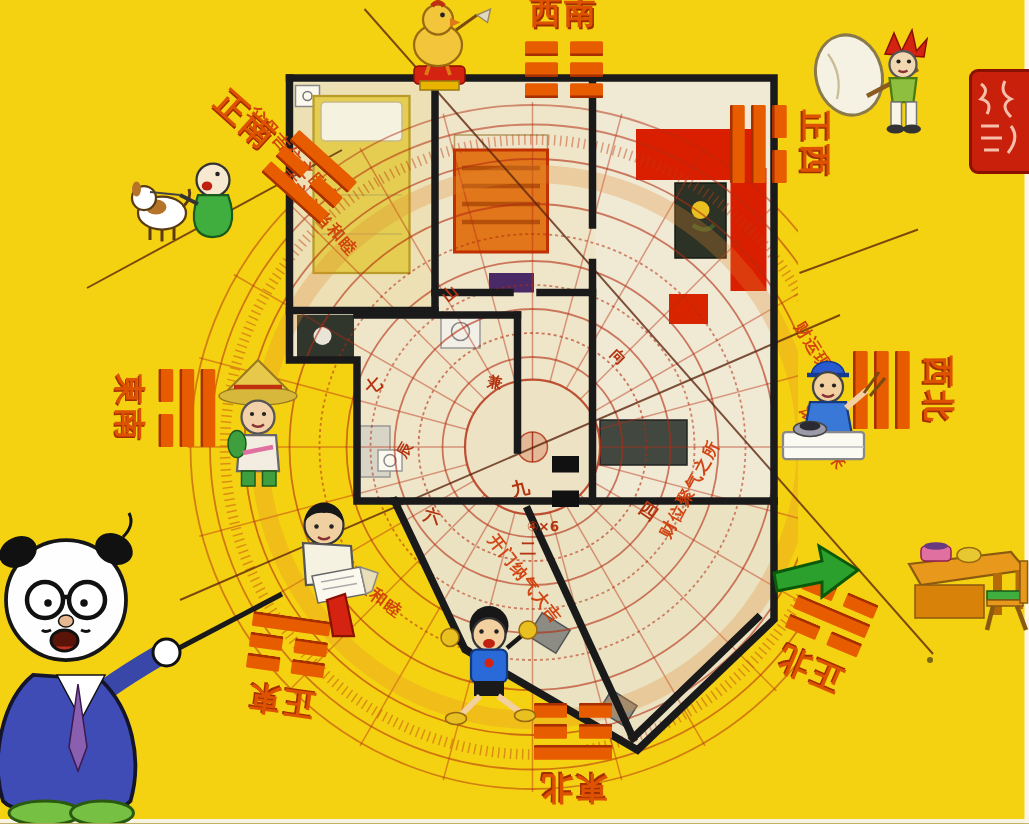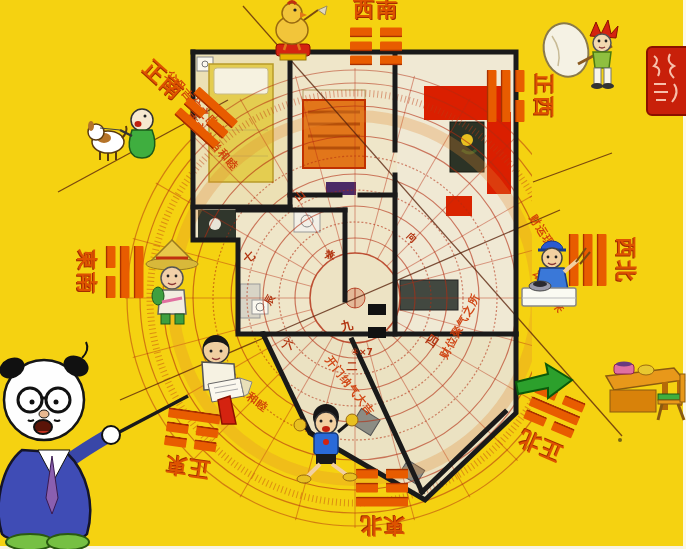--- a/index.html
+++ b/index.html
@@ -148,21 +148,21 @@
     <rect x="368" y="304" width="18" height="11" fill="#111"></rect>
     <rect x="368" y="327" width="18" height="11" fill="#111"></rect>
   </svg>
 
   <div id="glyph-layer">
       <span class="ring-glyph" style="left: 347px; top: 326px; font-size: 12px; transform: translate(-50%, -50%) rotate(-15deg);">九</span>
       <span class="ring-glyph" style="left: 432px; top: 341px; font-size: 12px; transform: translate(-50%, -50%) rotate(35deg);">四</span>
       <span class="ring-glyph" style="left: 352px; top: 366px; font-size: 11px; transform: translate(-50%, -50%) rotate(0deg);">二</span>
       <span class="ring-glyph" style="left: 249px; top: 257px; font-size: 11px; transform: translate(-50%, -50%) rotate(-35deg);">七</span>
       <span class="ring-glyph" style="left: 288px; top: 344px; font-size: 11px; transform: translate(-50%, -50%) rotate(15deg);">六</span>
-      <span class="ring-glyph" style="left: 362px; top: 352px; font-size: 9px; transform: translate(-50%, -50%) rotate(0deg);">④×7</span>
+      <span class="ring-glyph" style="left: 362px; top: 352px; font-size: 9px; transform: translate(-50%, -50%) rotate(0deg);">④×6</span>
       <span class="ring-glyph" style="left: 300px; top: 196px; font-size: 10px; transform: translate(-50%, -50%) rotate(-40deg);">山</span>
       <span class="ring-glyph" style="left: 412px; top: 238px; font-size: 10px; transform: translate(-50%, -50%) rotate(45deg);">向</span>
       <span class="ring-glyph" style="left: 270px; top: 300px; font-size: 10px; transform: translate(-50%, -50%) rotate(-60deg);">辰</span>
       <span class="ring-glyph" style="left: 330px; top: 255px; font-size: 10px; transform: translate(-50%, -50%) rotate(10deg);">兼</span>
     </div>
   <div id="annotation-layer">
       <span class="annotation" style="left: 196px; top: 104px; font-size: 11px; transform: translate(-50%, -50%) rotate(48deg);">父母吉位之卧室</span>
       <span class="annotation" style="left: 212px; top: 142px; font-size: 11px; transform: translate(-50%, -50%) rotate(48deg);">南方交当和睦</span>
       <span class="annotation" style="left: 545px; top: 236px; font-size: 11px; transform: translate(-50%, -50%) rotate(58deg);">财运现象</span>
       <span class="annotation" style="left: 549px; top: 292px; font-size: 11px; transform: translate(-50%, -50%) rotate(58deg);">滚滚到来</span>

